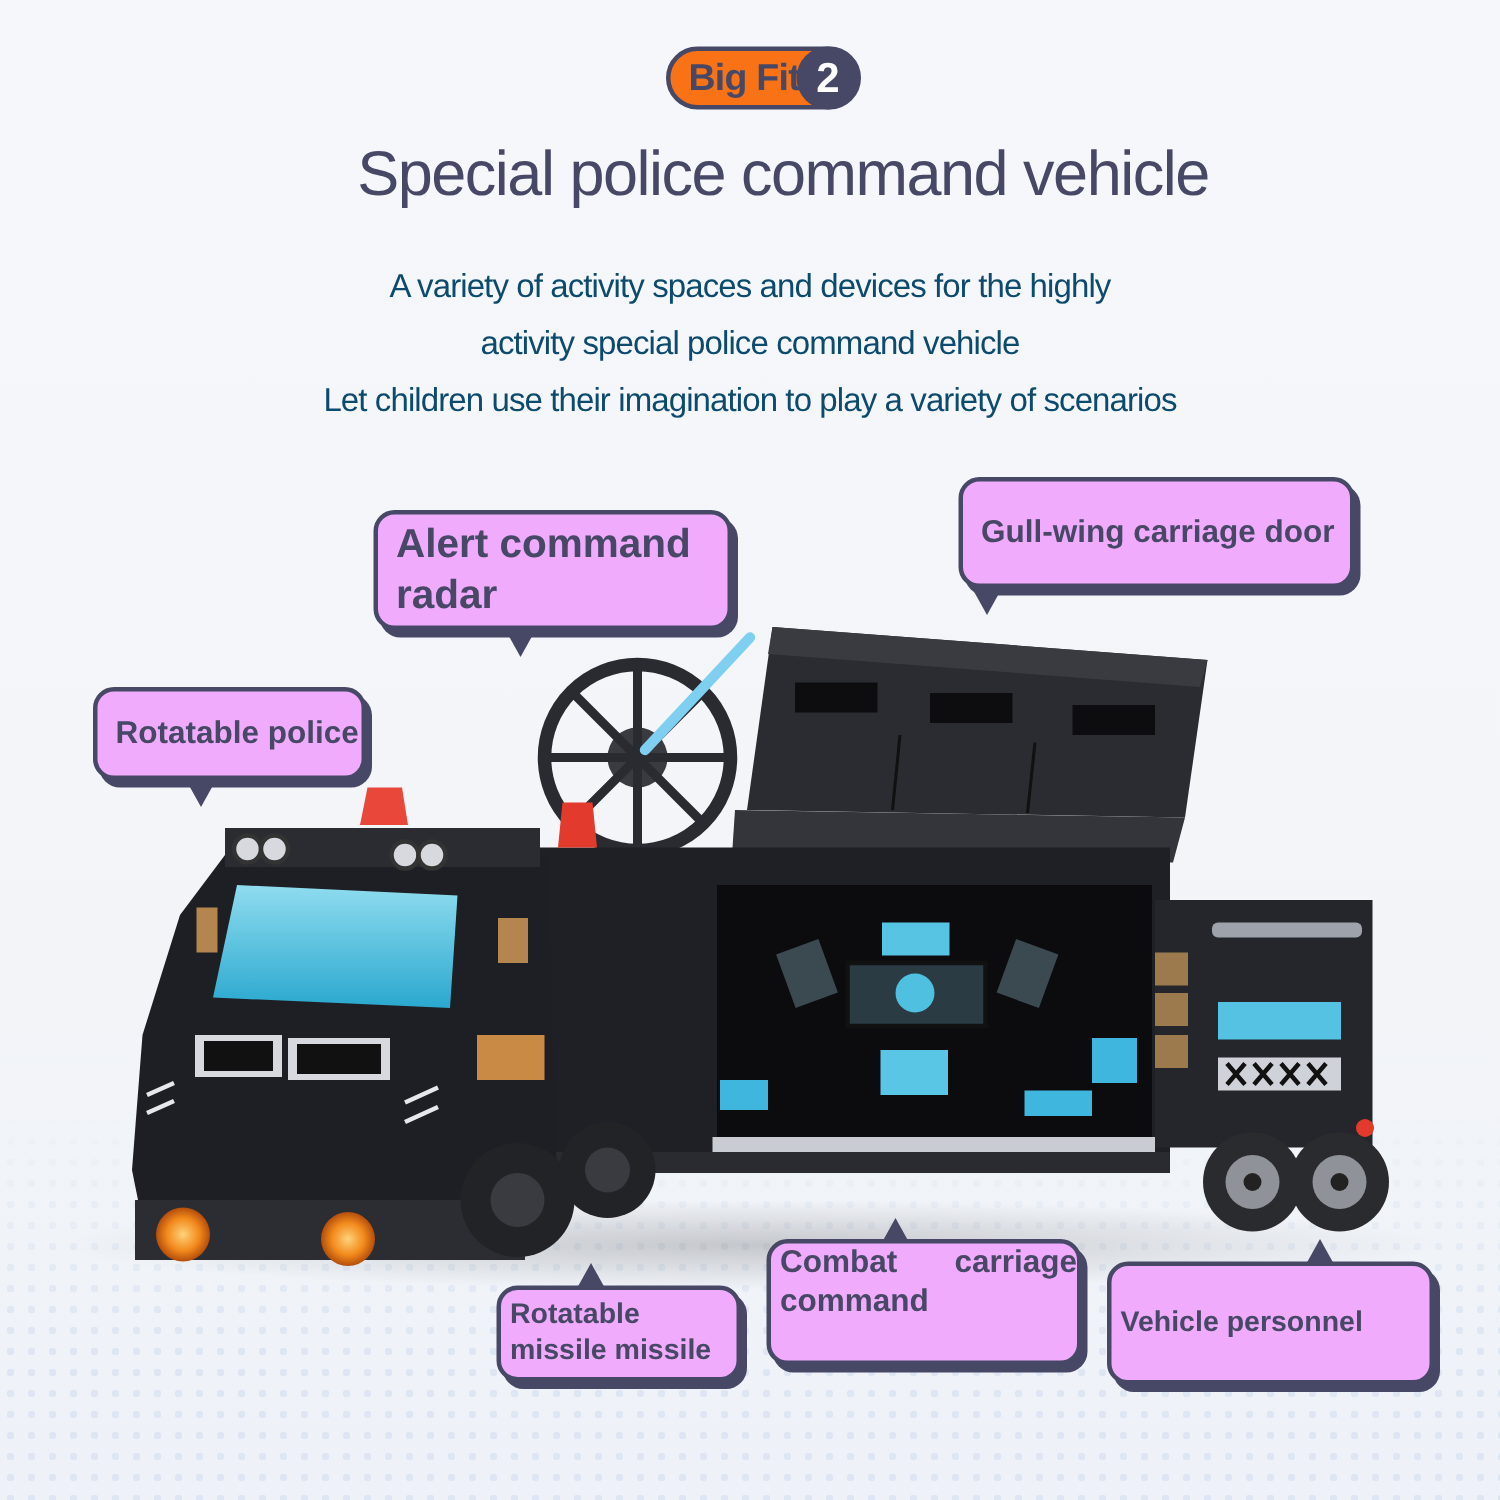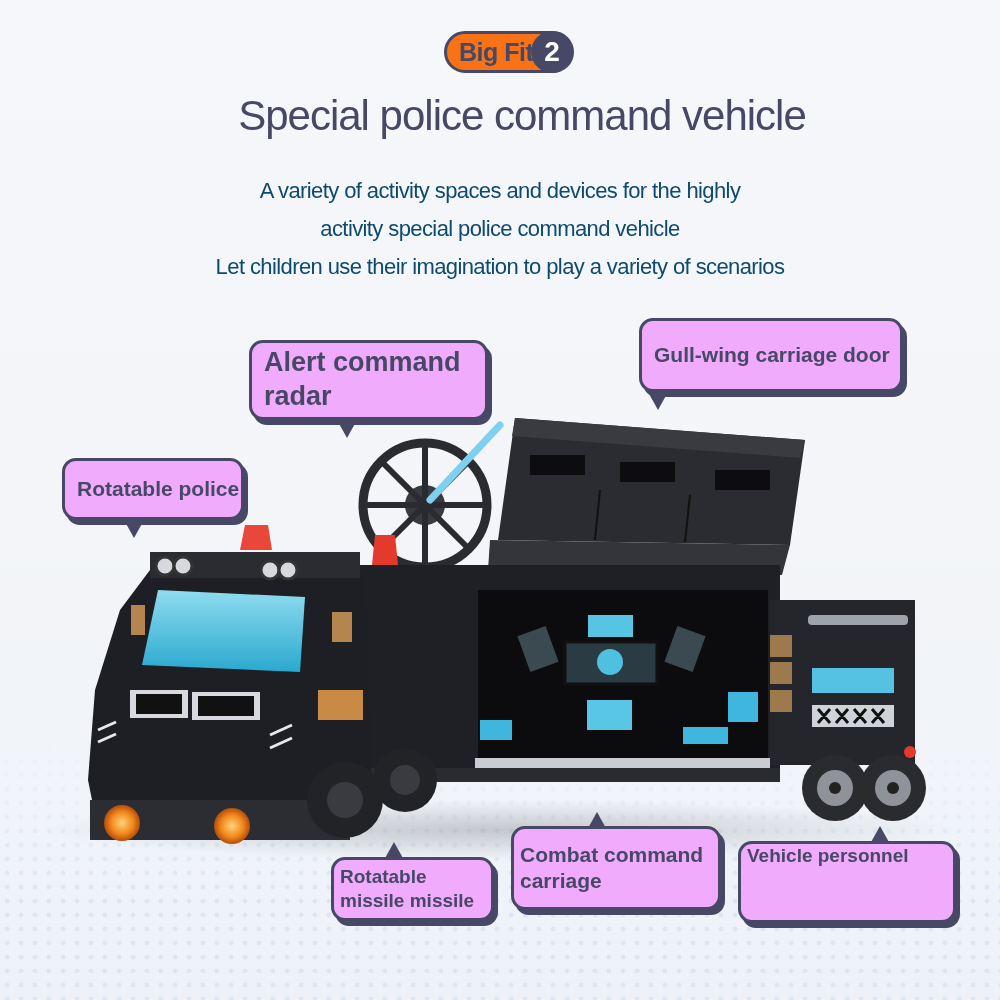--- a/index.html
+++ b/index.html
@@ -168,24 +168,24 @@
 <div class="tail tail-up" style="left:384px;top:842px"></div>
 <div class="bubble" style="left:331px;top:857px;width:163px;height:64px">
   <span class="lbl" style="font-size:19px;left:6px;flex-direction:column;align-items:flex-start;justify-content:center">
     <span>Rotatable</span>
     <span>missile missile</span>
   </span>
 </div>
 
 <div class="tail tail-up" style="left:587px;top:812px"></div>
 <div class="bubble" style="left:511px;top:826px;width:210px;height:84px">
-  <span class="lbl" style="font-size:21px;left:6px;flex-direction:column;align-items:flex-start;justify-content:center">
+  <span class="lbl" style="font-size:21px;left:6px;flex-direction:row;align-items:flex-start;justify-content:center">
     <span>Combat command</span>
     <span>carriage</span>
   </span>
 </div>
 
 <div class="tail tail-up" style="left:870px;top:826px"></div>
 <div class="bubble" style="left:738px;top:841px;width:218px;height:82px">
-  <span class="lbl" style="font-size:19px;left:6px;flex-direction:row;align-items:flex-start;justify-content:center">
+  <span class="lbl" style="font-size:19px;left:6px;flex-direction:column;align-items:flex-start;justify-content:center">
     <span>Vehicle personnel</span>
   </span>
 </div>
 
 </body></html>

